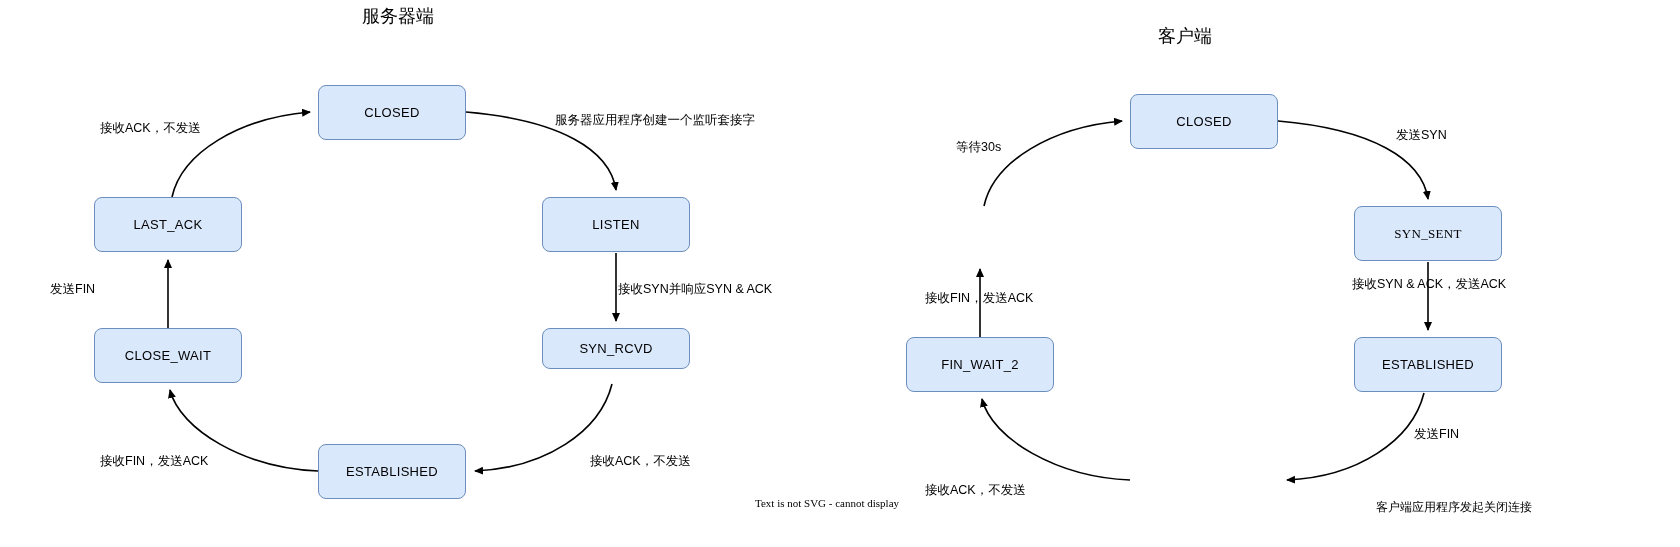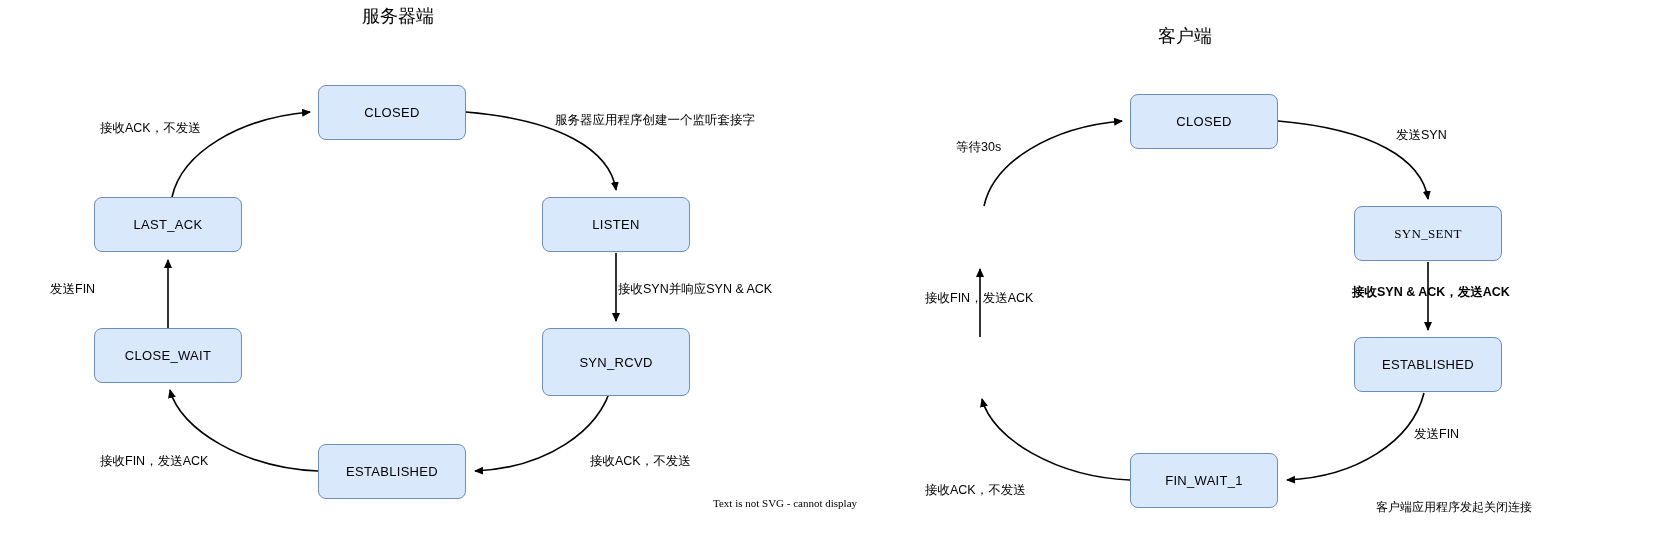--- a/index.html
+++ b/index.html
@@ -53,41 +53,41 @@
     <path d="M980,337 L980,269" fill="none" stroke="#000" stroke-width="1.6" marker-end="url(#ah)"></path>
 
     <path d="M984,206 C 994,161 1052,127 1122,121" fill="none" stroke="#000" stroke-width="1.6" marker-end="url(#ah)"></path>
   </svg>
 
   <div class="diagram-title" style="left:362px;top:4px;">服务器端</div>
   <div class="diagram-title" style="left:1158px;top:24px;">客户端</div>
 
   <div class="node" style="left:318px;top:85px;width:148px;height:55px;">CLOSED</div>
   <div class="node" style="left:542px;top:197px;width:148px;height:55px;">LISTEN</div>
-  <div class="node" style="left:542px;top:328px;width:148px;height:68px;">SYN_RCVD</div>
+  <div class="node" style="left:542px;top:328px;width:148px;height:41px;">SYN_RCVD</div>
   <div class="node" style="left:318px;top:444px;width:148px;height:55px;">ESTABLISHED</div>
   <div class="node" style="left:94px;top:197px;width:148px;height:55px;">LAST_ACK</div>
   <div class="node" style="left:94px;top:328px;width:148px;height:55px;">CLOSE_WAIT</div>
 
   <div class="edge-label" style="left:541px;top:113px;margin-left:14px;">服务器应用程序创建一个监听套接字</div>
   <div class="edge-label" style="left:618px;top:282px;">接收SYN并响应SYN &amp; ACK</div>
   <div class="edge-label" style="left:590px;top:454px;">接收ACK，不发送</div>
   <div class="edge-label" style="left:100px;top:454px;">接收FIN，发送ACK</div>
   <div class="edge-label" style="left:50px;top:282px;">发送FIN</div>
   <div class="edge-label" style="left:100px;top:121px;">接收ACK，不发送</div>
 
   <div class="node" style="left:1130px;top:94px;width:148px;height:55px;">CLOSED</div>
   <div class="node" style="left:1354px;top:206px;width:148px;height:55px;font-family:Liberation Serif, serif;">SYN_SENT</div>
   <div class="node" style="left:1354px;top:337px;width:148px;height:55px;">ESTABLISHED</div>
-  <div class="node" style="left:1130px;top:453px;width:148px;height:55px;">FIN_WAIT_1</div>
+  <div class="node" style="left:906px;top:337px;width:148px;height:55px;">FIN_WAIT_2</div>
 
   <div class="edge-label" style="left:1396px;top:128px;">发送SYN</div>
-  <div class="edge-label" style="left:1352px;top:285px;font-weight:bold;">接收SYN &amp; ACK，发送ACK</div>
+  <div class="edge-label" style="left:1352px;top:277px;">接收SYN &amp; ACK，发送ACK</div>
   <div class="edge-label" style="left:1414px;top:427px;">发送FIN</div>
   <div class="edge-label" style="left:925px;top:483px;">接收ACK，不发送</div>
   <div class="edge-label" style="left:925px;top:291px;">接收FIN，发送ACK</div>
   <div class="edge-label" style="left:956px;top:140px;">等待30s</div>
 
-  <div class="footer-note" style="left:713px;top:497px;">Text is not SVG - cannot display</div>
+  <div class="footer-note" style="left:755px;top:497px;">Text is not SVG - cannot display</div>
   <div class="edge-label" style="left:1376px;top:500px;font-size:12px;">客户端应用程序发起关闭连接</div>
 
 
 </div>
 
 </body></html>

